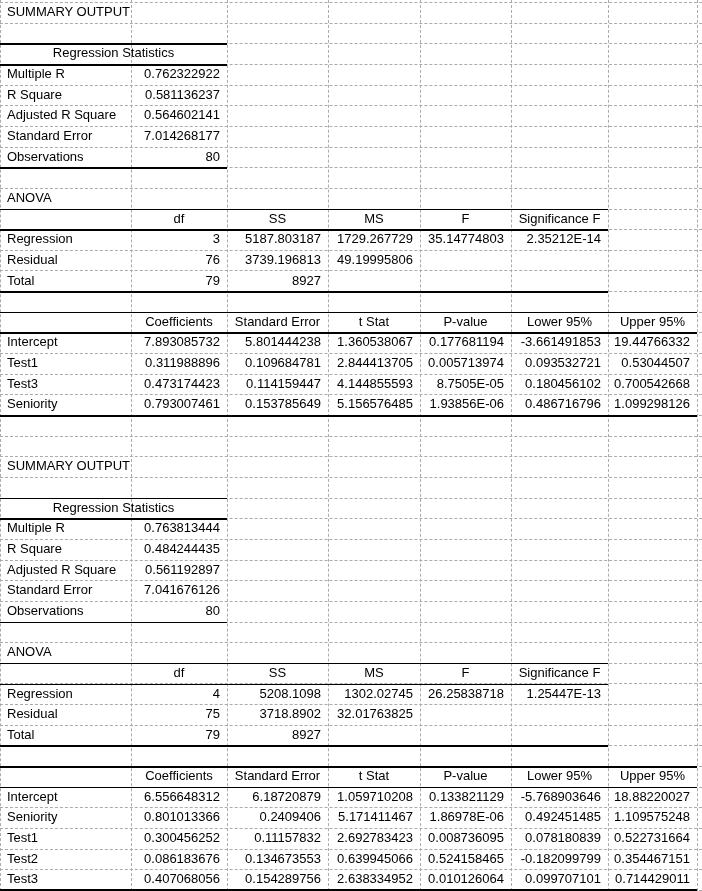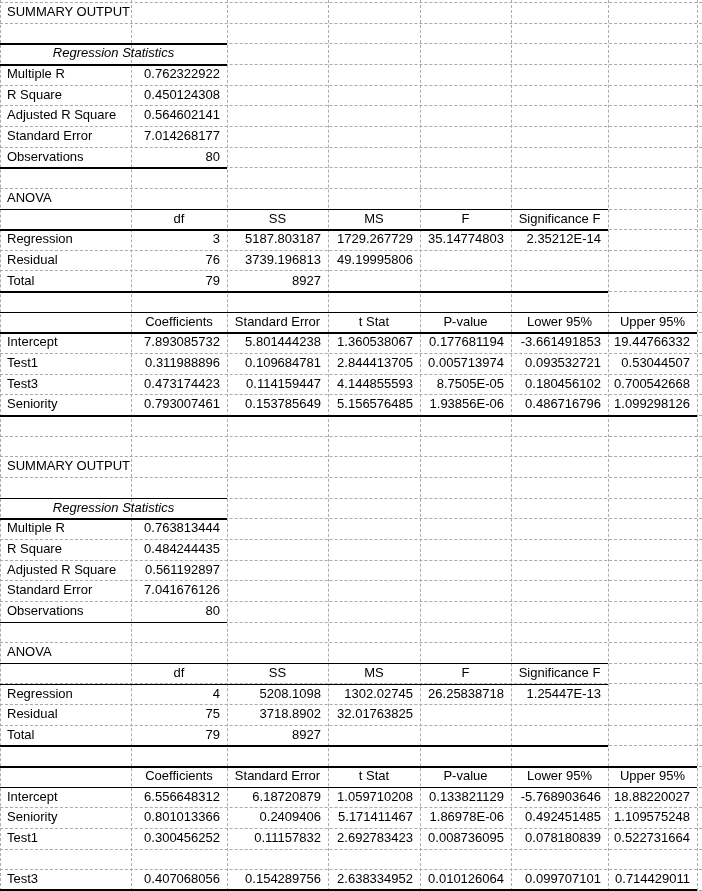--- a/index.html
+++ b/index.html
@@ -11,21 +11,21 @@
   .c{position:absolute;top:0;height:100%;line-height:20.65px;white-space:nowrap;}
   .cA{left:7px;width:121px;text-align:left;}
   .cB{left:131px;width:96px;}
   .cC{left:227px;width:101px;}
   .cD{left:328px;width:92px;}
   .cE{left:420px;width:91px;}
   .cF{left:511px;width:97px;}
   .cG{left:608px;width:89px;}
   .num{text-align:right;padding-right:7px;box-sizing:border-box;}
   .ith{text-align:center;}
-  .mAB{left:0;width:227px;text-align:center;font-style:italic;}
+  .mAB{left:0;width:227px;text-align:center;}
   .solid{position:absolute;left:0;height:1.5px;background:#000;z-index:3;}
   .gl-h{position:absolute;left:0;width:702px;height:0;border-top:1px dashed #ababab;z-index:1;}
   .gl-v{position:absolute;top:0;height:891px;width:0;border-left:1px dashed #ababab;z-index:1;}
 </style>
 </head>
 <body>
 
 <div id="sheet">
 
   <div class="row" style="top:2px">
@@ -35,21 +35,21 @@
   <div class="row" style="top:43.3px">
     <div class="c mAB">Regression Statistics</div>
   </div>
 
   <div class="row" style="top:63.9px">
     <div class="c cA">Multiple R</div>
     <div class="c cB num">0.762322922</div>
   </div>
   <div class="row" style="top:84.6px">
     <div class="c cA">R Square</div>
-    <div class="c cB num">0.450124308</div>
+    <div class="c cB num">0.581136237</div>
   </div>
   <div class="row" style="top:105.3px">
     <div class="c cA">Adjusted R Square</div>
     <div class="c cB num">0.564602141</div>
   </div>
   <div class="row" style="top:125.9px">
     <div class="c cA">Standard Error</div>
     <div class="c cB num">7.014268177</div>
   </div>
   <div class="row" style="top:146.6px">
@@ -218,20 +218,29 @@
     <div class="c cG num">1.109575248</div>
   </div>
   <div class="row" style="top:828px">
     <div class="c cA">Test1</div>
     <div class="c cB num">0.300456252</div>
     <div class="c cC num">0.11157832</div>
     <div class="c cD num">2.692783423</div>
     <div class="c cE num">0.008736095</div>
     <div class="c cF num">0.078180839</div>
     <div class="c cG num">0.522731664</div>
+  </div>
+  <div class="row" style="top:848.7px">
+    <div class="c cA">Test2</div>
+    <div class="c cB num">0.086183676</div>
+    <div class="c cC num">0.134673553</div>
+    <div class="c cD num">0.639945066</div>
+    <div class="c cE num">0.524158465</div>
+    <div class="c cF num">-0.182099799</div>
+    <div class="c cG num">0.354467151</div>
   </div>
   <div class="row" style="top:869.3px">
     <div class="c cA">Test3</div>
     <div class="c cB num">0.407068056</div>
     <div class="c cC num">0.154289756</div>
     <div class="c cD num">2.638334952</div>
     <div class="c cE num">0.010126064</div>
     <div class="c cF num">0.099707101</div>
     <div class="c cG num">0.714429011</div>
   </div>

